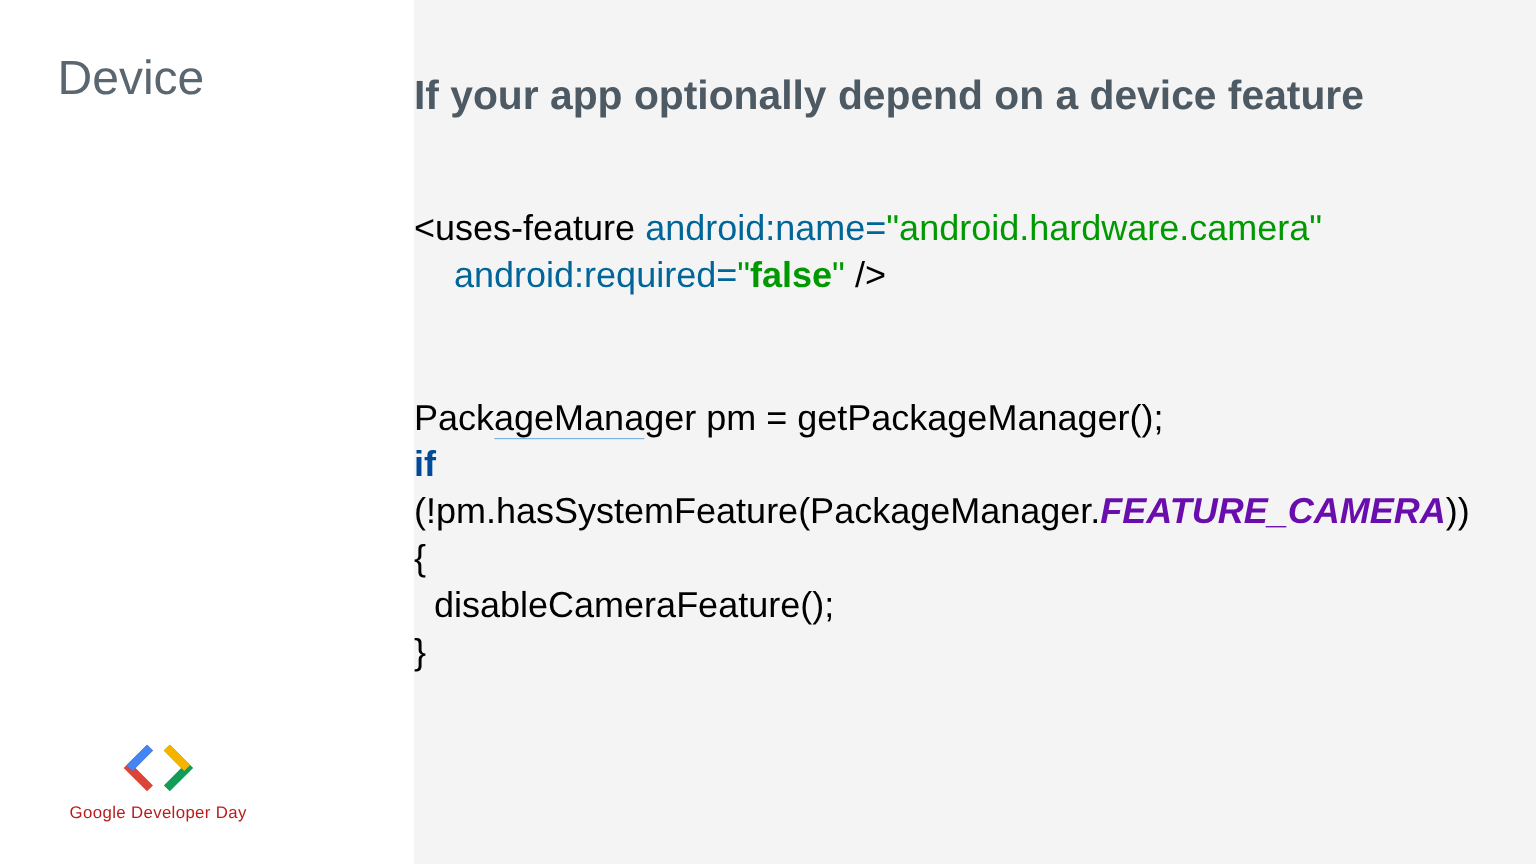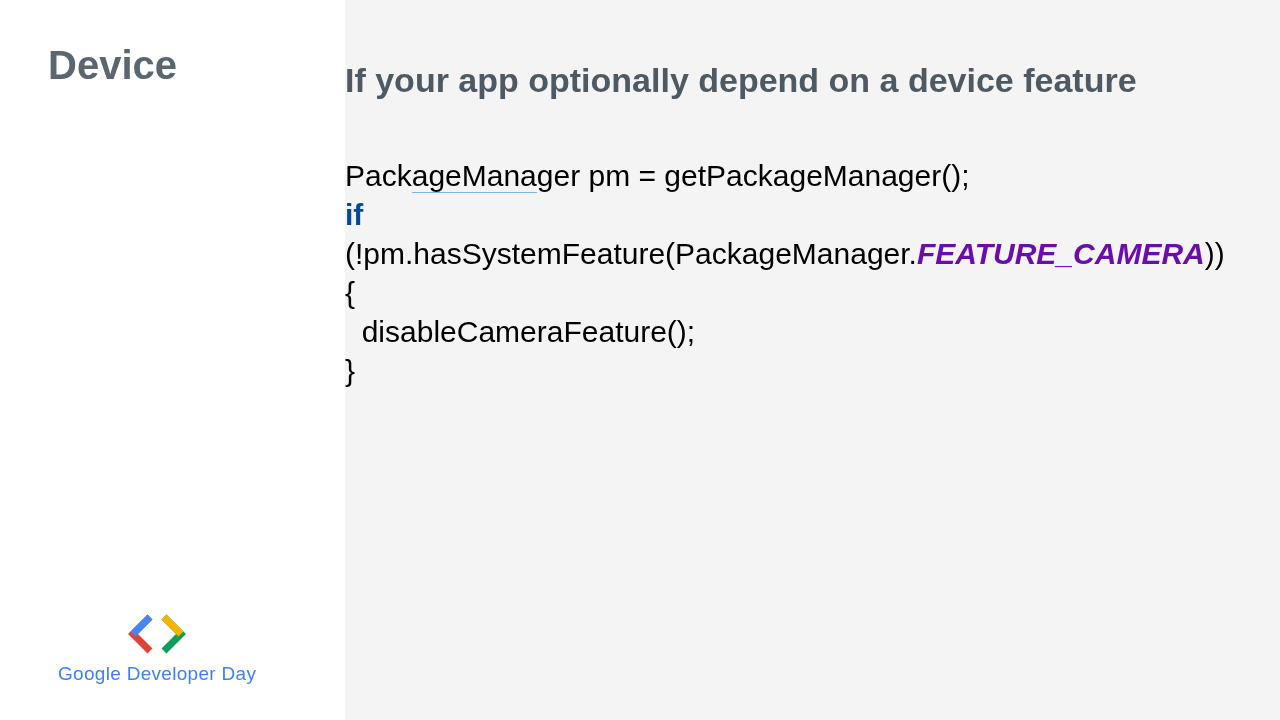--- a/index.html
+++ b/index.html
@@ -16,38 +16,38 @@
     left: 0;
     top: 0;
     width: 345px;
     height: 100%;
     background: #ffffff;
     padding: 40px 0 0 48px;
   }
   .sidebar-title {
     color: #5a6670;
     font-size: 40px;
-    font-weight: 700;
+    font-weight: 400;
     line-height: 1.25;
   }
   .content {
     position: absolute;
     left: 345px;
     top: 0;
     right: 0;
     height: 100%;
     background: #f4f4f4;
     padding: 60px 0 0 0;
   }
   .heading {
     color: #4d5a64;
     font-size: 34px;
     font-weight: 700;
     line-height: 1.2;
-    margin-bottom: 55px;
+    margin-bottom: 70px;
     white-space: nowrap;
   }
   .code-block {
     font-family: Arial, Helvetica, sans-serif;
     font-size: 30px;
     line-height: 1.3;
     color: #000000;
     white-space: pre;
     margin-bottom: 80px;
   }
@@ -60,22 +60,22 @@
     border-bottom: 1px solid #7bb4e3;
   }
   .logo {
     position: absolute;
     left: 58px;
     bottom: 35px;
     text-align: center;
   }
   .logo svg { display: block; margin: 0 auto 8px auto; }
   .logo-text {
-    color: #3b82f6;
-    font-size: 19px;
+    color: #b91c1c;
+    font-size: 14px;
     letter-spacing: 0.3px;
   }
 </style>
 </head>
 <body>
 
 <div class="sidebar">
   <div class="sidebar-title">
     <span>Device</span><br>
   </div>
@@ -87,20 +87,22 @@
       <polyline points="23,4 6,21" fill="none" stroke="#4285f4" stroke-width="7" stroke-linecap="butt"></polyline>
       <polyline points="37,4 54,21" fill="none" stroke="#f4b400" stroke-width="7" stroke-linecap="butt"></polyline>
     </svg>
     <div class="logo-text">Google Developer Day</div>
   </div>
 </div>
 
 <div class="content">
   <div class="heading">If your app optionally depend on a device feature</div>
 
+  <div class="code-block"><span>&lt;uses-feature </span><span class="tag">android:name=</span><span class="str">"android.hardware.camera"</span>
+    <span class="tag">android:required=</span><span class="str">"</span><span class="val">false</span><span class="str">"</span><span> /&gt;</span></div>
 
   <div class="code-block" style="margin-bottom:12px"><span>Pack</span><span class="underline">ageMana</span><span>ger pm = getPackageManager();</span>
 <span class="kw">if</span>
 <span>(!pm.hasSystemFeature(PackageManager.</span><span class="const">FEATURE_CAMERA</span><span>))</span>
 <span>{</span>
 <span>  disableCameraFeature();</span>
 <span>}</span></div>
 </div>
 
 </body></html>

